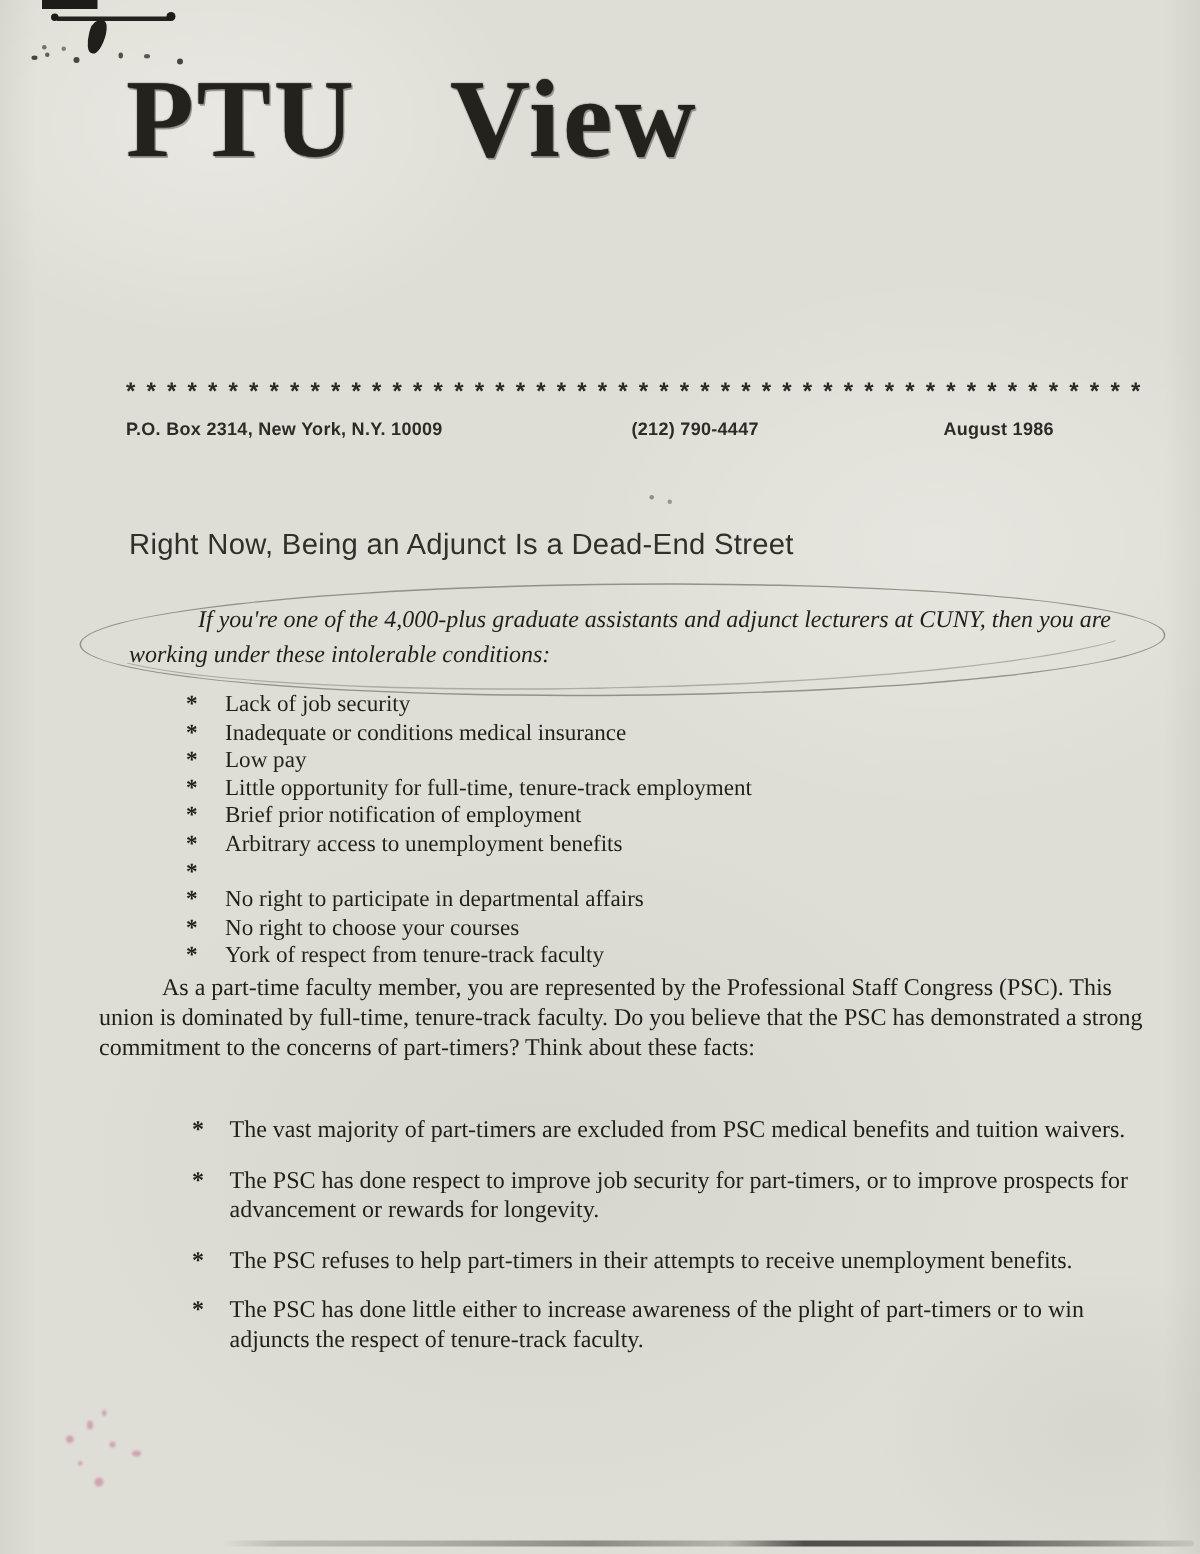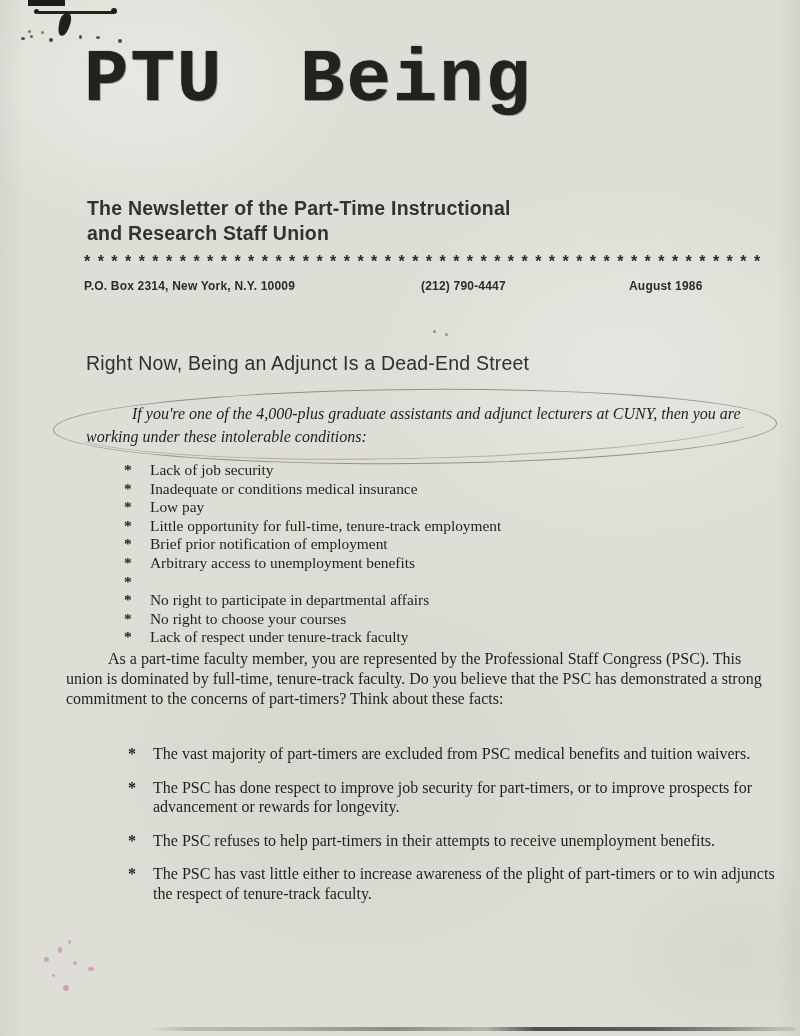--- a/index.html
+++ b/index.html
@@ -17,21 +17,21 @@
       radial-gradient(ellipse 500px 380px at 45% 75%, rgba(70,68,58,0.05),   transparent 65%),
       radial-gradient(ellipse 260px 180px at 92% 92%, rgba(70,68,58,0.05),   transparent 60%),
       linear-gradient(90deg, rgba(40,40,34,0.05) 0%, rgba(40,40,34,0) 3%, rgba(40,40,34,0) 97%, rgba(40,40,34,0.06) 100%);
     color: #26251f;
   }
 
   
   .masthead { position: absolute; left: 84px; top: 44px; height: 80px; }
   .masthead .t-word {
     position: absolute; top: 0;
-    font-family: Liberation Mono, monospace;
+    font-family: Liberation Serif, serif;
     font-weight: 900;
     font-size: 74px;
     line-height: 72px;
     letter-spacing: 2px;
     color: #23221d;
     text-shadow: 0 0 1px rgba(30,30,25,0.9), 1px 1px 0 rgba(30,30,25,0.35);
   }
   .t-word.w1 { left: 0; }
   .t-word.w2 { left: 216px; }
 
@@ -184,27 +184,23 @@
   <div class="speck sp4"></div>
   <div class="speck sp5"></div>
   <div class="speck sp6"></div>
   <div class="speck sp7"></div>
   <div class="speck sp8"></div>
   <div class="speck sp9"></div>
   <div class="speck sp10"></div>
 
   <div class="masthead">
     <span class="t-word w1">PTU</span>
-    <span class="t-word w2">Being</span>
-  </div>
-
-  <div class="subtitle">
-    <div>The Newsletter of the Part-Time Instructional</div>
-    <div>and Research Staff Union</div>
-  </div>
+    <span class="t-word w2">View</span>
+  </div>
+
 
   <div class="star-row">* * * * * * * * * * * * * * * * * * * * * * * * * * * * * * * * * * * * * * * * * * * * * * * * * * * *</div>
 
   <div class="addr-row">
     <span class="addr-box">P.O. Box 2314, New York, N.Y. 10009</span>
     <span class="addr-phone">(212) 790-4447</span>
     <span class="addr-date">August 1986</span>
   </div>
 
   <div class="headline">Right Now, Being an Adjunct Is a Dead-End Street</div>
@@ -245,42 +241,42 @@
     <div class="cond-item">
       <span class="bullet">*</span>
       <span>No right to participate in departmental affairs</span>
     </div>
     <div class="cond-item">
       <span class="bullet">*</span>
       <span>No right to choose your courses</span>
     </div>
     <div class="cond-item">
       <span class="bullet">*</span>
-      <span>Lack of respect under tenure-track faculty</span>
+      <span>York of respect from tenure-track faculty</span>
     </div>
   </div>
 
   <p class="psc-par">As a part-time faculty member, you are represented by the Professional Staff Congress (PSC).  This union is dominated by full-time, tenure-track faculty.  Do you believe that the PSC has demonstrated a strong commitment to the concerns of part-timers?  Think about these facts:</p>
 
   <div class="facts-list">
     <div class="fact-item">
       <span class="bullet">*</span>
       <span class="fact-text">The vast majority of part-timers are excluded from PSC medical benefits and tuition waivers.</span>
     </div>
     <div class="fact-item">
       <span class="bullet">*</span>
       <span class="fact-text">The PSC has done respect to improve job security for part-timers, or to improve prospects for advancement or rewards for longevity.</span>
     </div>
     <div class="fact-item">
       <span class="bullet">*</span>
       <span class="fact-text">The PSC refuses to help part-timers in their attempts to receive unemployment benefits.</span>
     </div>
     <div class="fact-item">
       <span class="bullet">*</span>
-      <span class="fact-text">The PSC has vast little either to increase awareness of the plight of part-timers or to win adjuncts the respect of tenure-track faculty.</span>
+      <span class="fact-text">The PSC has done little either to increase awareness of the plight of part-timers or to win adjuncts the respect of tenure-track faculty.</span>
     </div>
   </div>
 
   <div class="pink-dot pk1"></div>
   <div class="pink-dot pk2"></div>
   <div class="pink-dot pk3"></div>
   <div class="pink-dot pk4"></div>
   <div class="pink-dot pk5"></div>
   <div class="pink-dot pk6"></div>
   <div class="pink-dot pk7"></div>

